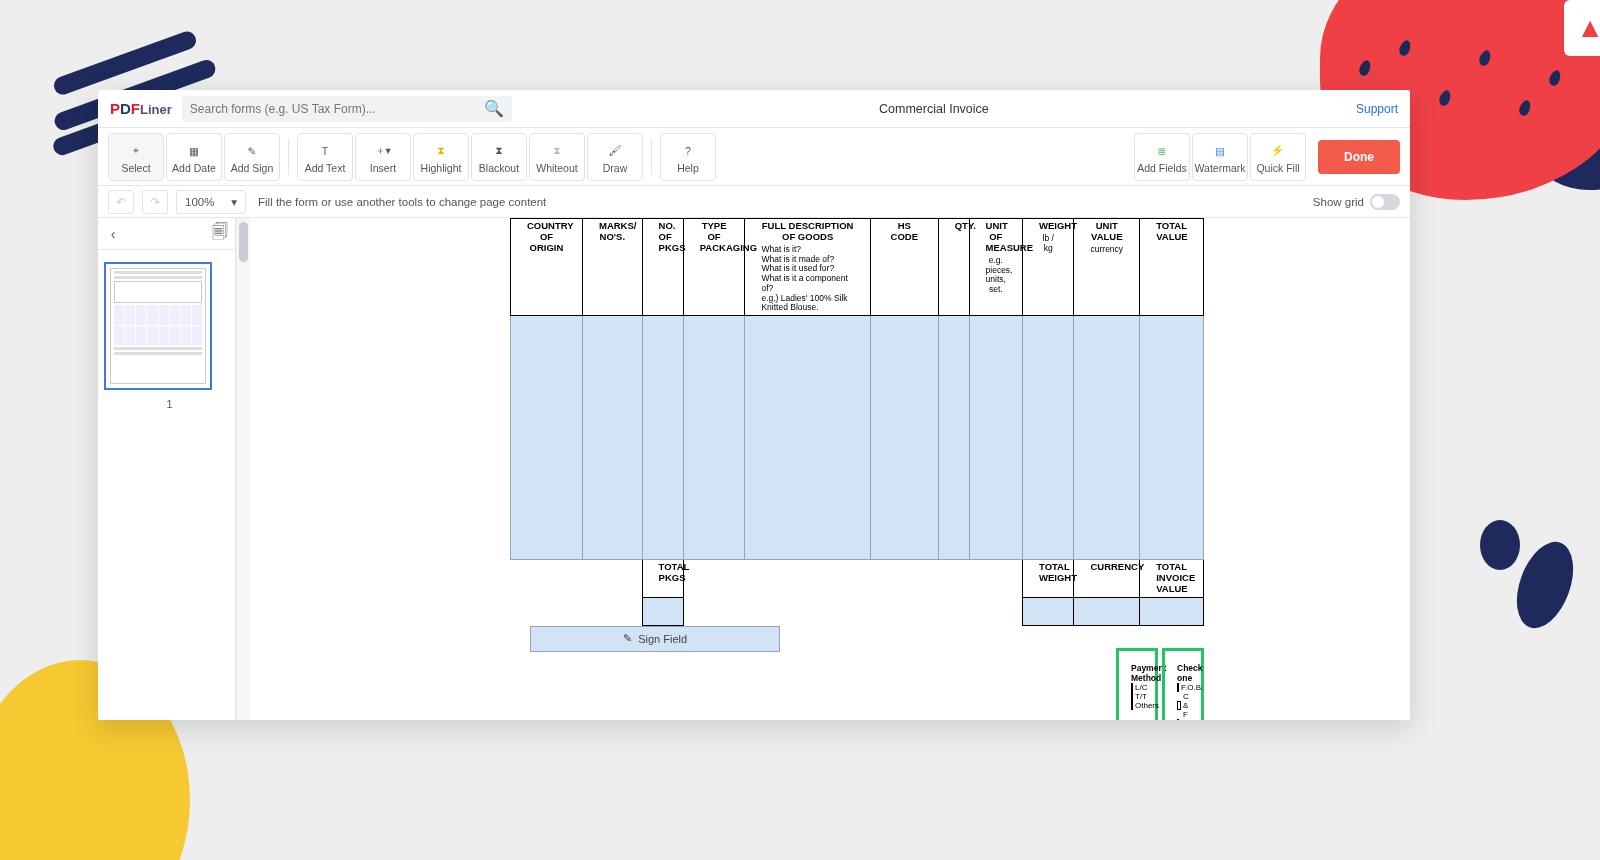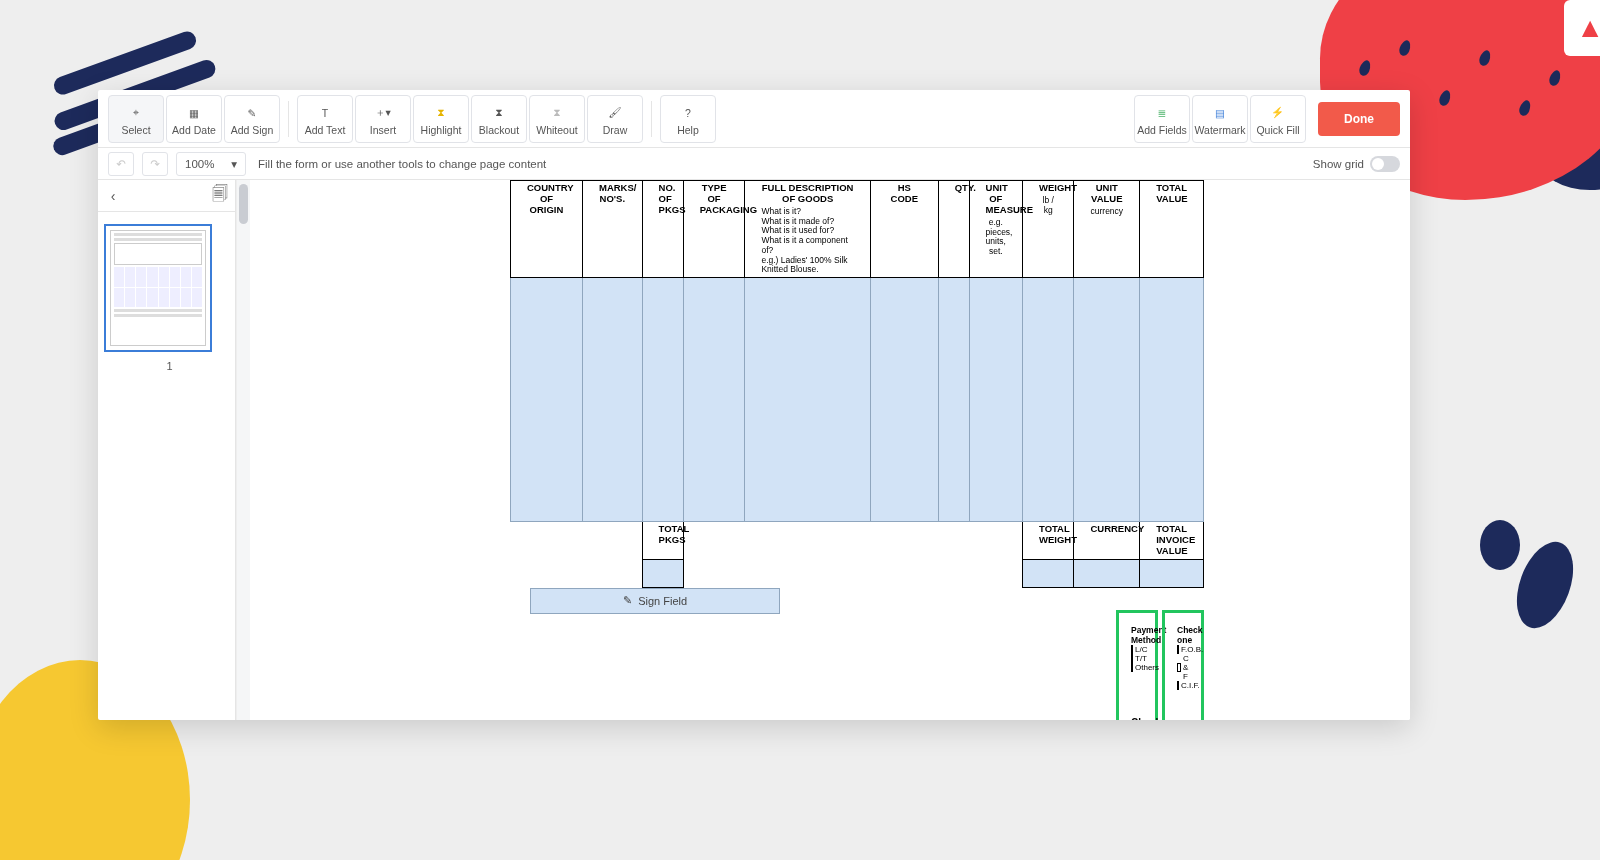--- a/index.html
+++ b/index.html
@@ -99,20 +99,31 @@
   <span class="drop" style="top:160px;left:200px;"></span>
     <span class="drop" style="top:130px;left:230px;"></span>
   <span class="drop" style="top:175px;left:70px;"></span>
 </div>
 <div class="blob-navy-tr"></div>
 <div class="blob-navy-r"></div>
 <div class="blob-yellow"></div>
 
 <div class="app">
 
+  <div class="topbar">
+    <div class="logo">
+      <span class="p">P</span><span class="d">D</span><span class="f">F</span><span class="liner">Liner</span>
+    </div>
+    <div class="search">
+      <input placeholder="Search forms (e.g. US Tax Form)..." style="">
+      <span>🔍</span>
+    </div>
+    <div class="title">Commercial Invoice</div>
+    <a class="support">Support</a>
+  </div>
 
   <div class="toolbar">
     <div class="tbtn boxed sel">
         <span class="ico">⌖</span>
         <span>Select</span>
       </div>
     <div class="tbtn boxed">
         <span class="ico">▦</span>
         <span>Add Date</span>
       </div>

